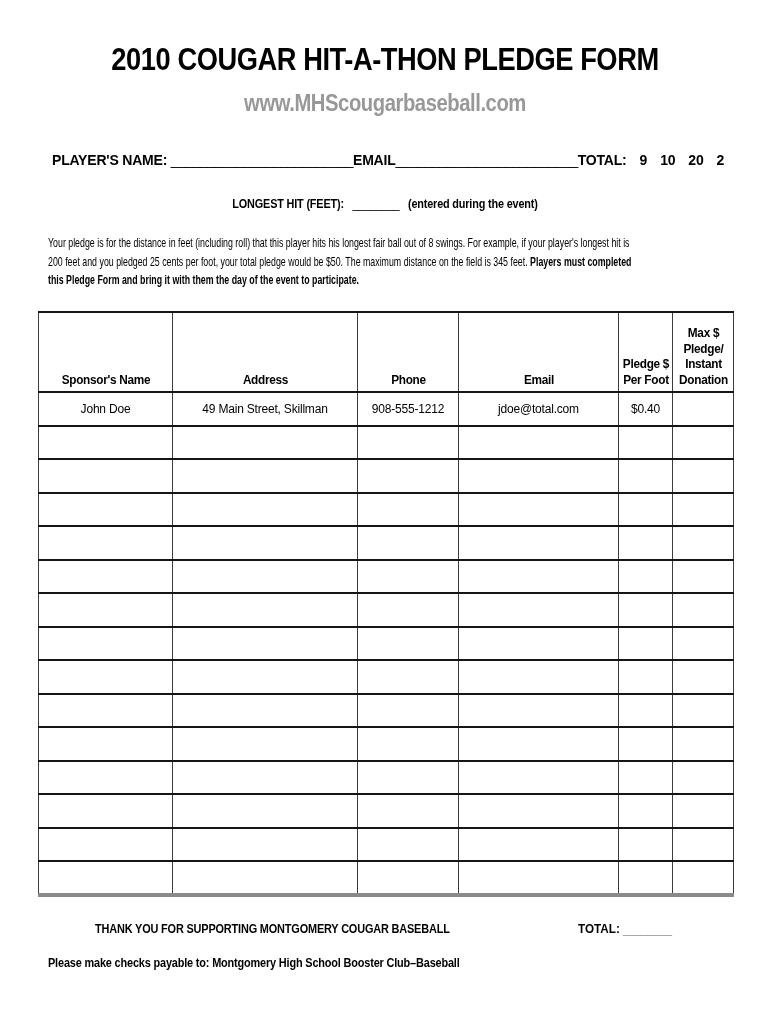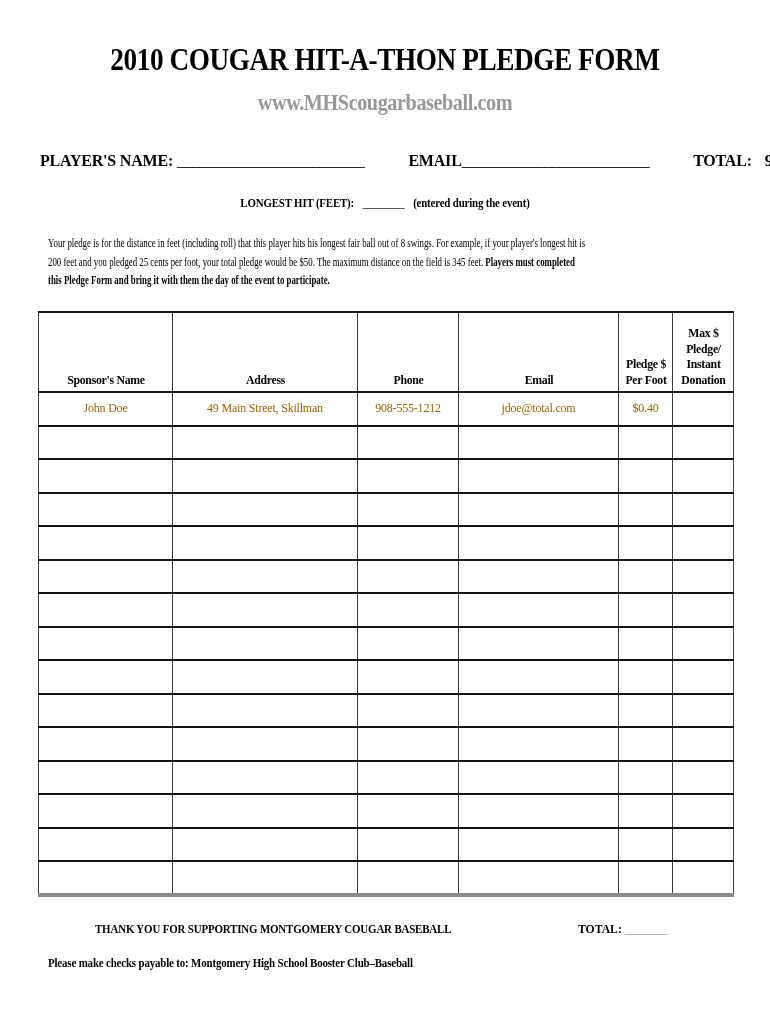--- a/index.html
+++ b/index.html
@@ -2,21 +2,21 @@
 <html><head>
 <meta charset="utf-8">
 <style>
   * { margin: 0; padding: 0; box-sizing: border-box; }
   html, body { background: #ffffff; }
   .page {
     position: relative;
     width: 770px;
     height: 1024px;
     background: #ffffff;
-    font-family: Liberation Serif, serif;
+    font-family: Liberation Sans, sans-serif;
     color: #000000;
     overflow: hidden;
   }
   .title {
     position: absolute;
     top: 42px; left: 0; right: 0;
     text-align: center;
     font-size: 31px;
     font-weight: bold;
     letter-spacing: -0.5px;
@@ -31,29 +31,28 @@
     font-size: 23px;
     font-weight: bold;
     color: #989898;
     letter-spacing: -0.5px;
     transform: scaleX(0.88);
     transform-origin: center top;
     white-space: nowrap;
   }
   .player-line {
     position: absolute;
-    top: 152px; left: 40px; width: 670px;
+    top: 152px; left: 52px; width: 670px;
     display: flex;
     justify-content: space-between;
     align-items: baseline;
-    font-size: 16px;
-    font-weight: bold;
-    letter-spacing: -0.2px;
-    white-space: nowrap;
-    gap: 44px;
+    font-size: 14px;
+    font-weight: bold;
+    letter-spacing: -0.2px;
+    white-space: nowrap;
   }
   .player-line .blank { font-weight: normal; letter-spacing: -0.5px; }
   .grade-group span.grade-num { margin-left: 13px; }
   .longest-line {
     position: absolute;
     top: 196px; left: 0; right: 0;
     text-align: center;
     font-size: 12.8px;
     font-weight: bold;
     letter-spacing: -0.2px;
@@ -99,21 +98,21 @@
     white-space: pre-line;
     padding-bottom: 3px;
     transform: scaleX(0.96);
   }
   .pledge-table td {
     height: 33.5px;
     vertical-align: middle;
     font-size: 12px;
   }
   .example-row td {
-    color: #a16207;
+    color: #000000;
     letter-spacing: -0.2px;
   }
   .footer-thanks {
     position: absolute;
     top: 921px; left: 95px;
     font-size: 13px;
     font-weight: bold;
     letter-spacing: -0.2px;
     transform: scaleX(0.84);
     transform-origin: left top;

